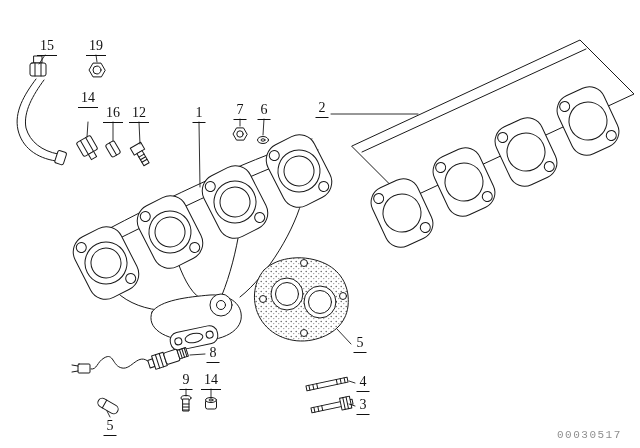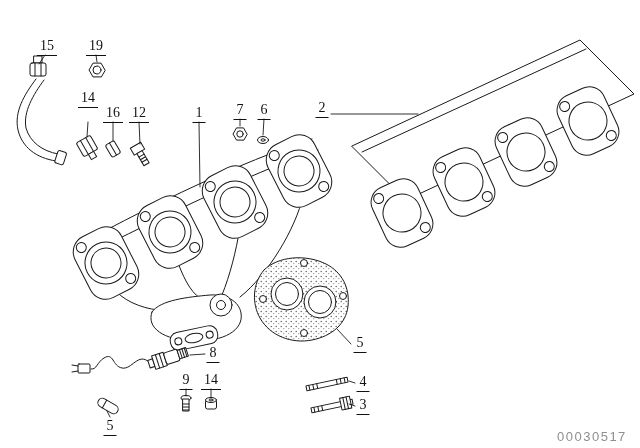--- a/index.html
+++ b/index.html
@@ -9,22 +9,22 @@
   }
   svg.art{position:absolute;left:0;top:0;}
   .callout{
     position:absolute;transform:translateX(-50%);
     font-size:14px;line-height:1;color:#111;
     border-bottom:1px solid #111;padding:0 3px 2px;
     font-family:"Liberation Serif",serif;
   }
   .docnum{
     position:absolute;left:557px;top:429px;
-    font-family:Liberation Sans, sans-serif;
-    font-size:13px;color:#8f8f8f;letter-spacing:1.5px;
+    font-family:Liberation Mono, monospace;
+    font-size:11px;color:#8f8f8f;letter-spacing:1.5px;
   }
 </style>
 </head>
 <body>
 
 <div class="stage">
 
   <svg class="art" viewBox="0 0 640 448" width="640" height="448">
     <defs>
       <pattern id="stip" patternUnits="userSpaceOnUse" width="5" height="5">

